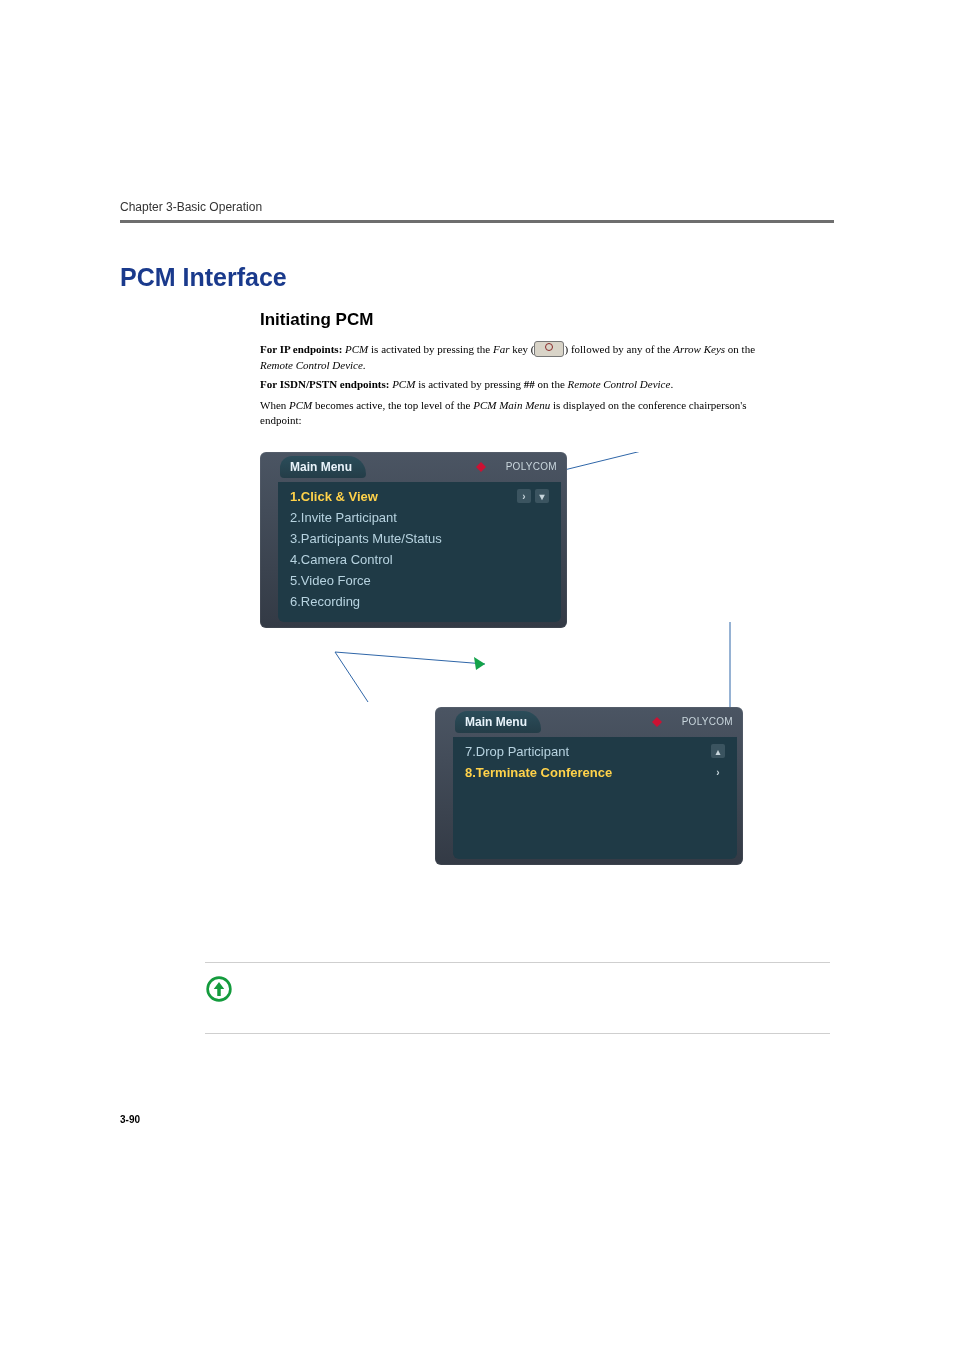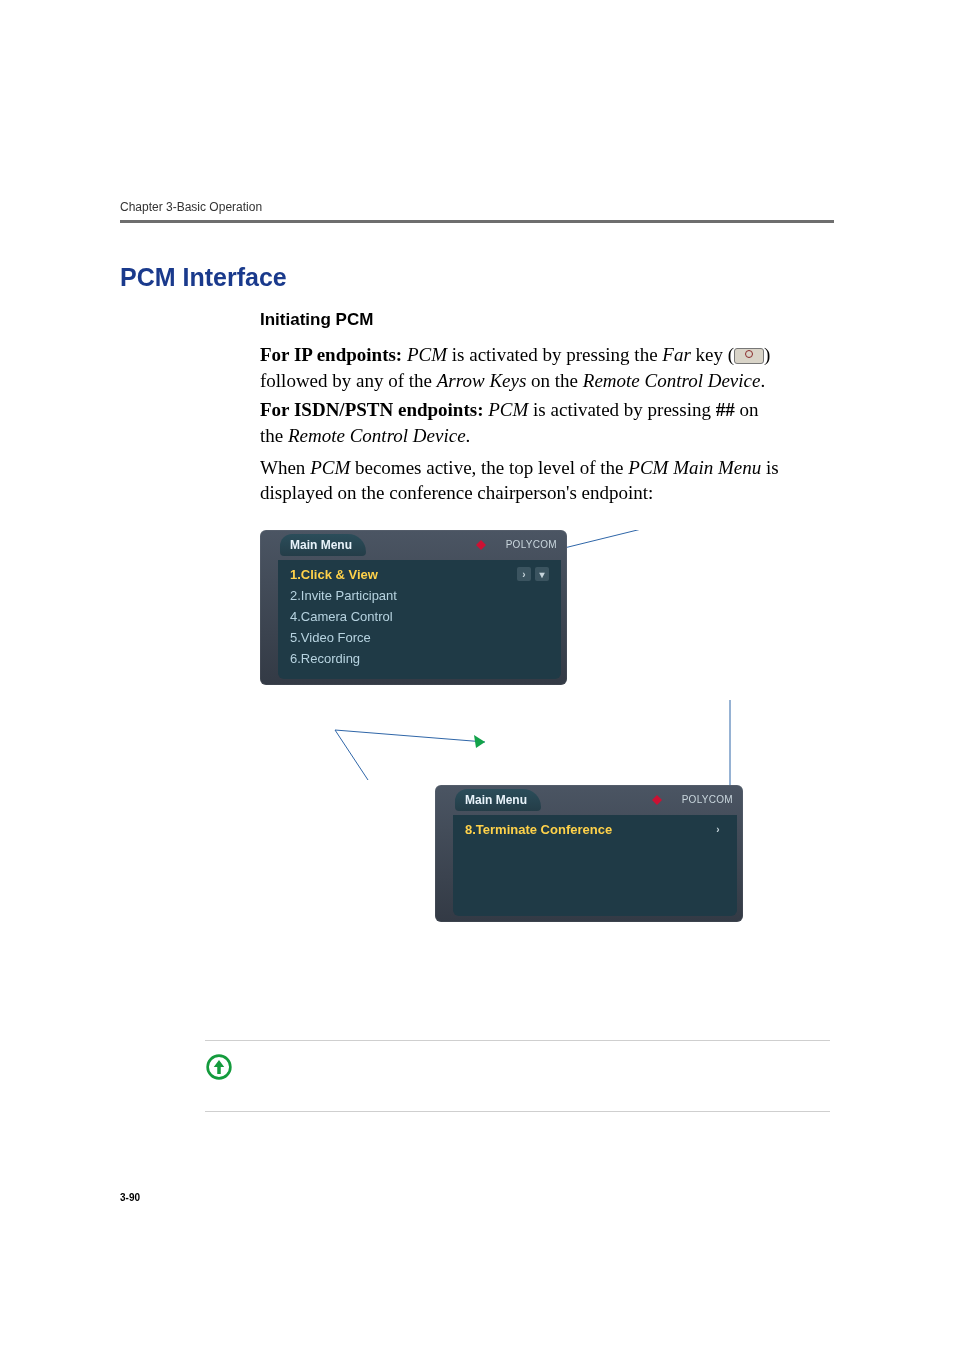--- a/index.html
+++ b/index.html
@@ -36,21 +36,21 @@
     margin-left: 140px;
     max-width: 520px;
   }
   h2.subhead {
     font-family: "Lucida Sans", "Lucida Grande", Arial, sans-serif;
     font-weight: bold;
     font-size: 17px;
     margin: 0 0 12px 0;
   }
   p {
-    font-size: 19px;
+    font-size: 11px;
     line-height: 1.35;
     margin: 0 0 4px 0;
   }
   .b { font-weight: bold; }
   .i { font-style: italic; }
   .far-icon {
     display: inline-block;
     width: 28px;
     height: 14px;
     border-radius: 3px;
@@ -225,20 +225,23 @@
             <span>1.Click &amp; View</span>
             <span class="arrow-box">
               <span class="chev">›</span>
               <span class="chev">▾</span>
             </span>
           </div>
           <div class="row">
               <span>2.Invite Participant</span>
             </div>
           <div class="row">
+              <span>3.Participants Mute/Status</span>
+            </div>
+          <div class="row">
               <span>4.Camera Control</span>
             </div>
           <div class="row">
               <span>5.Video Force</span>
             </div>
           <div class="row">
               <span>6.Recording</span>
             </div>
         </div>
       </div>
@@ -247,20 +250,24 @@
         <div class="titlebar">
           <span class="tab">Main Menu</span>
           <span class="brand">
             <svg viewBox="0 0 10 10">
                 <polygon points="5,0 10,5 5,10 0,5" fill="#c13"></polygon>
               </svg>
             <span>POLYCOM</span>
           </span>
         </div>
         <div class="panel-body" style="padding-bottom:76px">
+          <div class="row">
+            <span>7.Drop Participant</span>
+            <span class="chev">▴</span>
+          </div>
           <div class="row sel">
             <span>8.Terminate Conference</span>
             <span class="chev" style="background:transparent">›</span>
           </div>
         </div>
       </div>
 
     </div>
 
     <div class="note-row">

